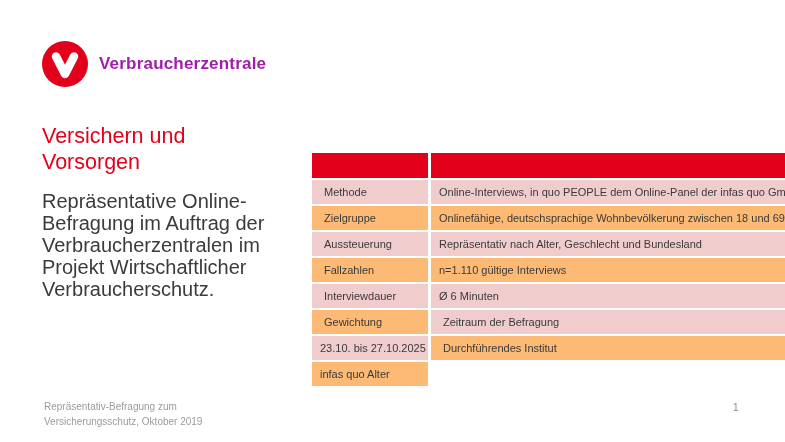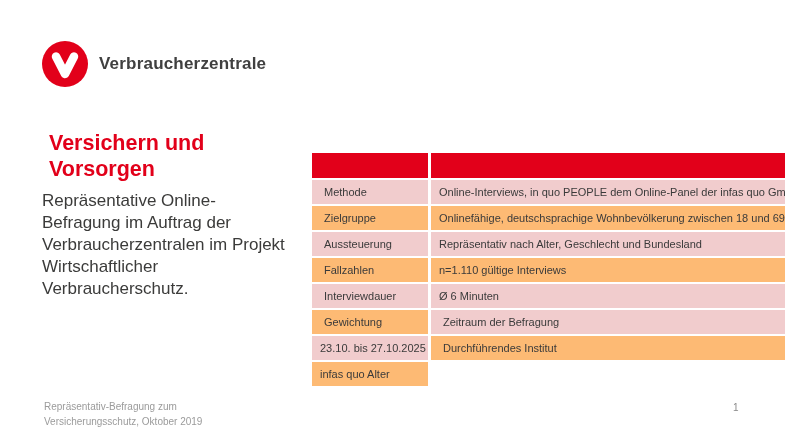--- a/index.html
+++ b/index.html
@@ -20,46 +20,46 @@
   .logo-row {
     position: absolute;
     left: 42px;
     top: 41px;
     display: flex;
     align-items: center;
     gap: 11px;
   }
   .logo-mark { display: block; }
   .logo-text {
-    color: #404040;
+    color: #a21caf;
     font-weight: bold;
     font-size: 17px;
     letter-spacing: 0.2px;
   }
 
   
   .title {
     position: absolute;
     left: 42px;
     top: 124px;
     width: 215px;
-    margin: 7px;
+    margin: 0;
     color: #e2001a;
     font-size: 21.5px;
     line-height: 1.2;
-    font-weight: bold;
+    font-weight: normal;
   }
   .description {
     position: absolute;
     left: 42px;
     top: 190px;
     width: 245px;
     margin: 0;
     color: #3b3b3a;
-    font-size: 17px;
+    font-size: 20px;
     line-height: 22px;
   }
 
   
   .info-table {
     position: absolute;
     left: 299px;
     top: 153px;
     width: 474px;
     display: grid;

